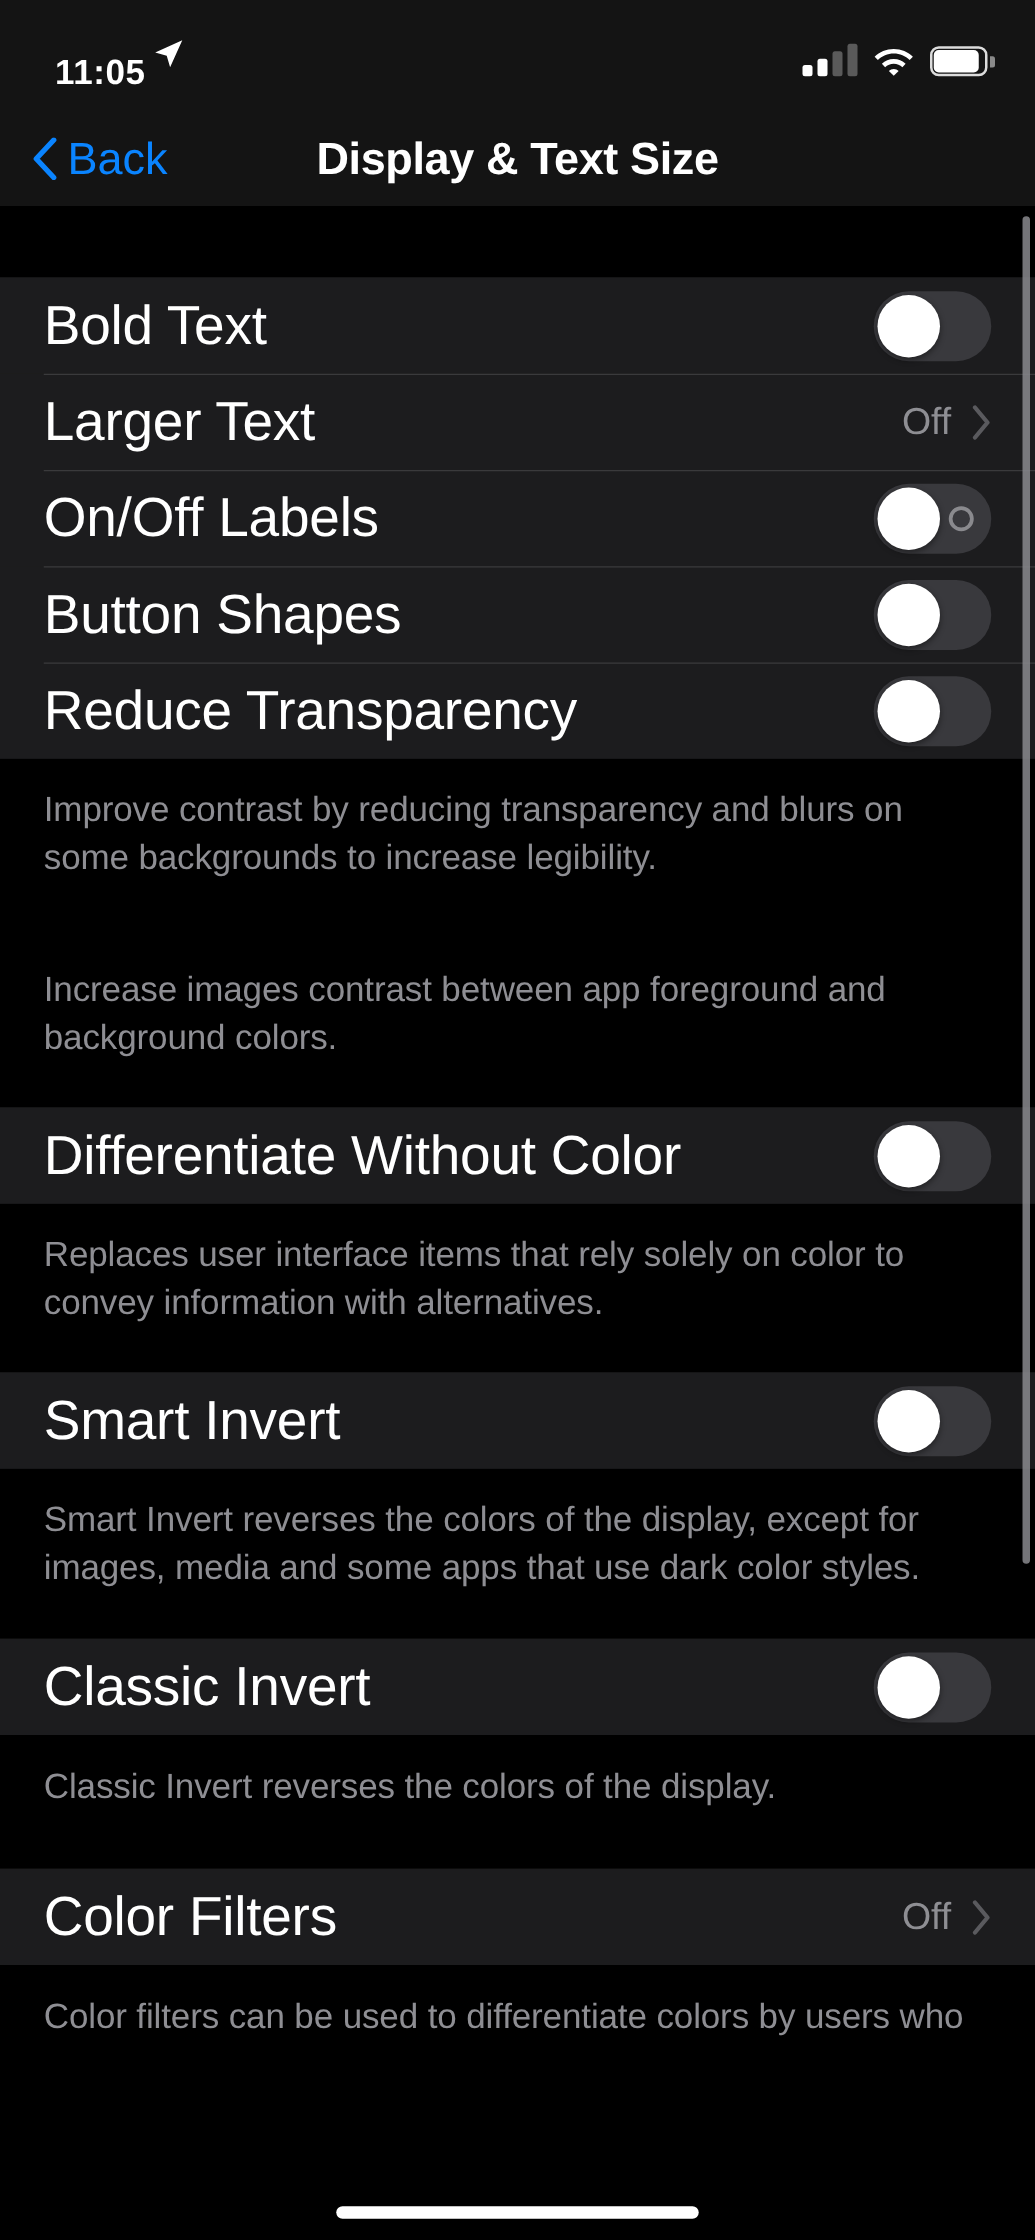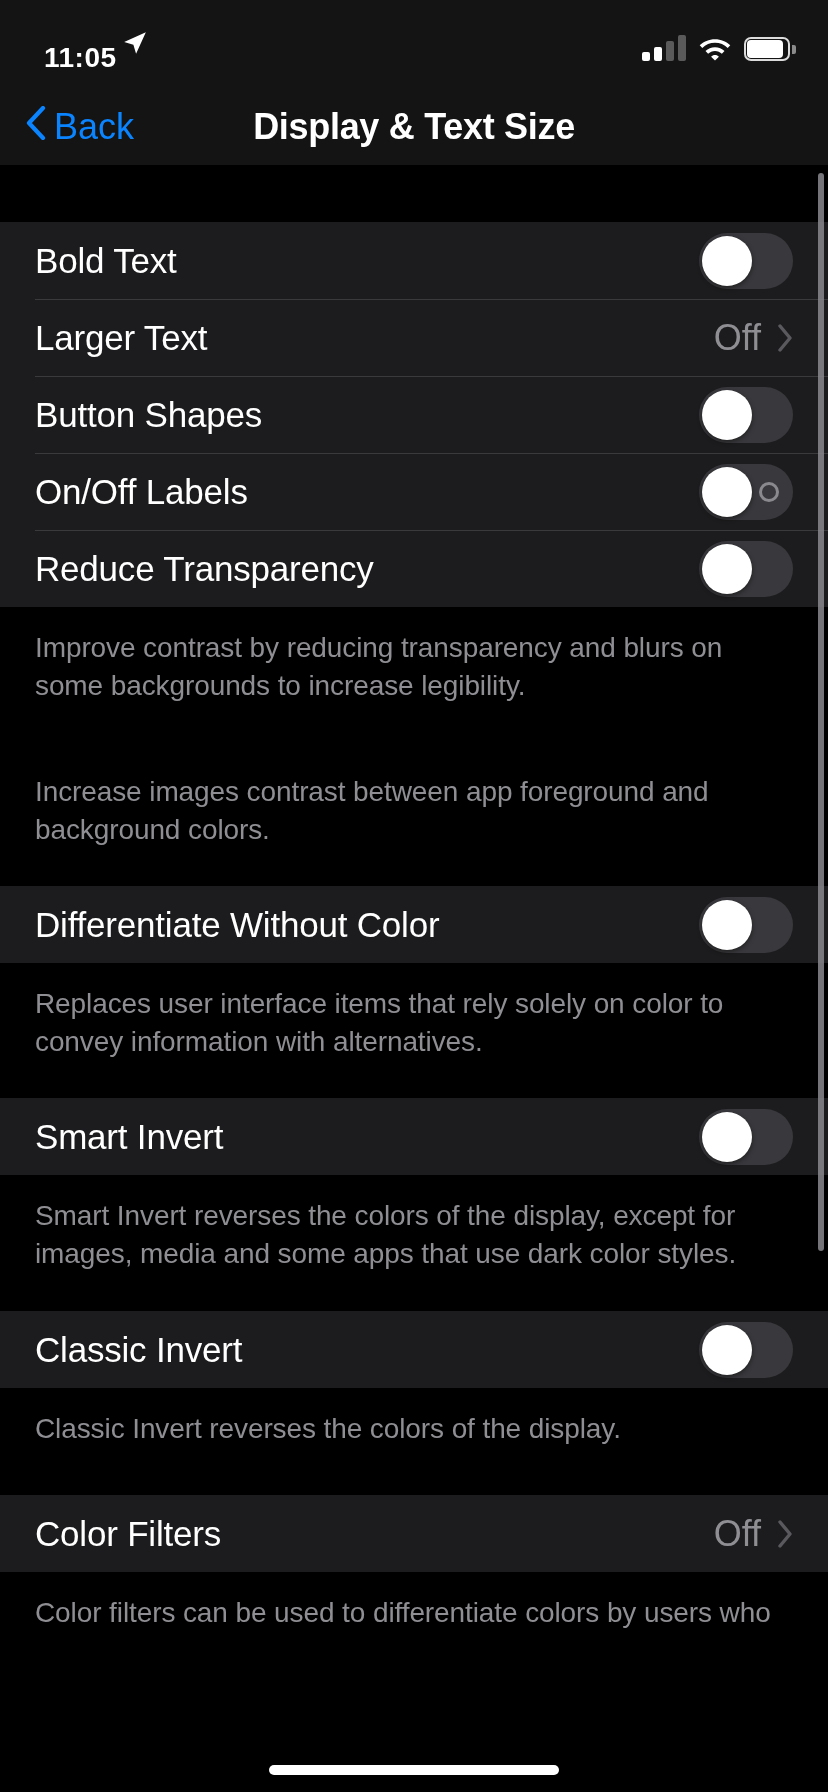--- a/index.html
+++ b/index.html
@@ -47,21 +47,21 @@
     background:rgba(255,255,255,.5); border-radius:0 2px 2px 0;
   }
 
   
   .navbar{
     position:absolute; top:88px; left:0; width:828px; height:77px;
     background:#141414;
   }
   .back{
     position:absolute; left:26px; top:50%; transform:translateY(-50%);
-    display:flex; align-items:flex-start; gap:8px; cursor:pointer;
+    display:flex; align-items:center; gap:8px; cursor:pointer;
   }
   .back-chev{ width:20px; height:34px; }
   .back-label{ font-size:36px; color:#0a84ff; }
   .nav-title{
     position:absolute; left:0; right:0; top:50%; transform:translateY(-50%);
     text-align:center; font-size:36px; font-weight:700; color:#fff;
     letter-spacing:-.3px;
   }
 
   
@@ -75,25 +75,25 @@
   .row{
     position:relative; height:77px;
     display:flex; align-items:center;
     padding:0 35px; background:#1c1c1e;
   }
   .row + .row::before{
     content:""; position:absolute; left:35px; right:0; top:0; height:1px;
     background:#3a3a3c;
   }
   .row-label{
-    font-size:35px; color:#fff; letter-spacing:-.2px; flex:1;
+    font-size:44px; color:#fff; letter-spacing:-.2px; flex:1;
     white-space:nowrap;
   }
   .row-value{
-    font-size:36px; color:#8e8e93; margin-right:16px; white-space:nowrap;
+    font-size:30px; color:#8e8e93; margin-right:16px; white-space:nowrap;
   }
   .chev{ width:16px; height:28px; flex:none; }
 
   
   .toggle{
     position:relative; width:94px; height:56px; border-radius:28px;
     background:#39393d; flex:none;
   }
   .toggle .knob{
     position:absolute; left:3px; top:3px; width:50px; height:50px;
@@ -181,32 +181,32 @@
 
       <div class="row">
         <span class="row-label">Larger Text</span>
         <span class="row-value">Off</span>
         <svg class="chev" viewBox="0 0 16 28">
           <path d="M3 2 L13 14 L3 26" stroke="#5a5a5e" stroke-width="3.4" fill="none" stroke-linecap="round" stroke-linejoin="round"></path>
         </svg>
       </div>
 
       <div class="row">
-        <span class="row-label">Button Shapes</span>
-        <div class="toggle">
-            <div class="knob"></div>
-          </div>
-      </div>
-
-      <div class="row">
         <span class="row-label">On/Off Labels</span>
         <div class="toggle">
           <div class="knob"></div>
           <div class="offmark"></div>
         </div>
+      </div>
+
+      <div class="row">
+        <span class="row-label">Button Shapes</span>
+        <div class="toggle">
+            <div class="knob"></div>
+          </div>
       </div>
 
       <div class="row">
         <span class="row-label">Reduce Transparency</span>
         <div class="toggle">
             <div class="knob"></div>
           </div>
       </div>
     </div>
 

